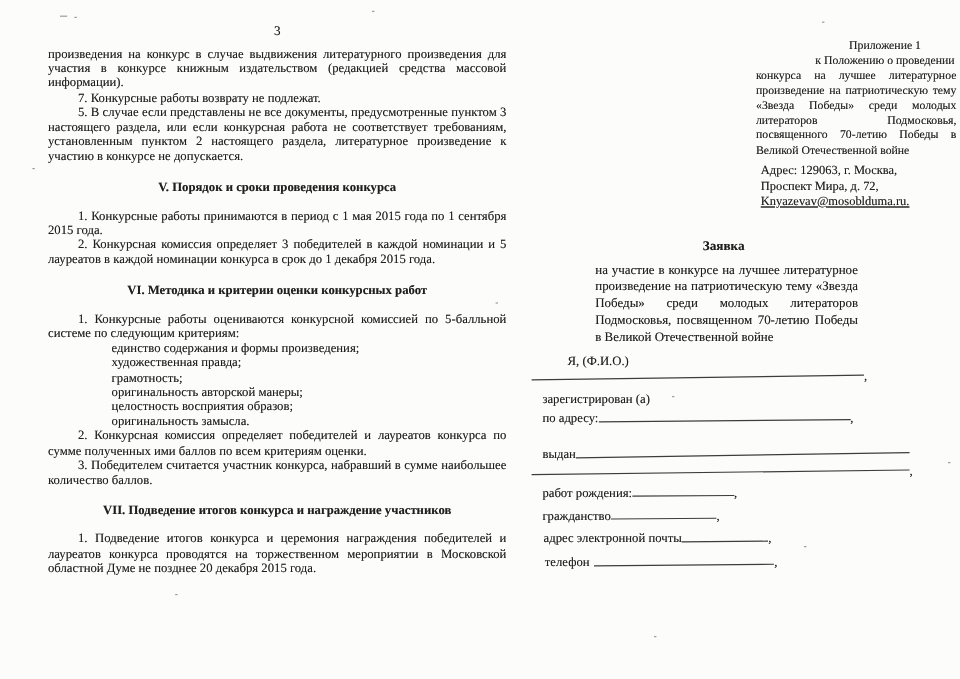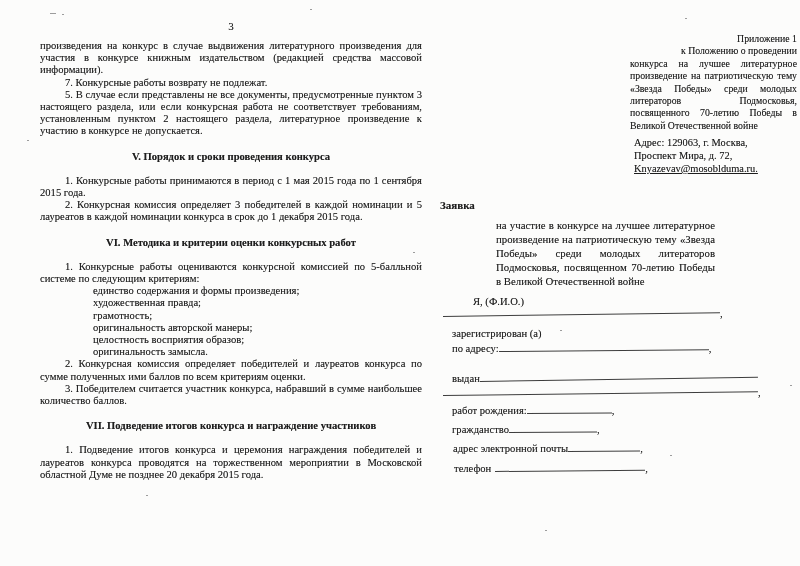--- a/index.html
+++ b/index.html
@@ -14,26 +14,26 @@
     font-size:11px;}
   .left-col{position:absolute;top:40px;left:40px;width:382px;
     font-size:10.6px;line-height:12.2px;}
   .p{margin:0;text-align:justify;text-indent:25px;}
   .p-noindent{margin:0;text-align:justify;text-indent:0;}
   .heading{margin:13px 0 12px 0;text-align:center;font-weight:bold;text-indent:0;}
   .crit{margin:0 0 0 28px;text-align:left;}
   
   .appendix{position:absolute;top:33px;left:630px;width:167px;
     font-size:9.8px;line-height:12.4px;text-align:justify;}
-  .appendix .nj{text-align:right;margin-left:48px;}
+  .appendix .nj{text-align:center;margin-left:48px;}
   .address{position:absolute;top:136px;left:634px;width:170px;
     font-size:10.4px;line-height:13px;}
   .address .email{text-decoration:underline;}
   .app-title{position:absolute;top:199px;left:440px;width:326px;
-    font-weight:bold;font-size:11px;}
+    text-align:center;font-weight:bold;font-size:11px;}
   .app-sub{position:absolute;top:219px;left:496px;width:219px;
     font-size:10.8px;line-height:13.9px;text-align:justify;}
   .frow{position:absolute;font-size:10.6px;white-space:nowrap;}
   .blank{display:inline-block;border-bottom:1px solid #3d3d3d;height:10px;
     vertical-align:baseline;transform-origin:left bottom;}
   .r-fio-label{top:296px;left:473px;}
   .r-fio-line{top:306px;left:443px;}
   .r-fio-line .blank{width:277px;transform:rotate(-.8deg);}
   .r-registered{top:308px;left:452px;margin-top:20px;}
   .r-address{top:341px;left:452px;}

